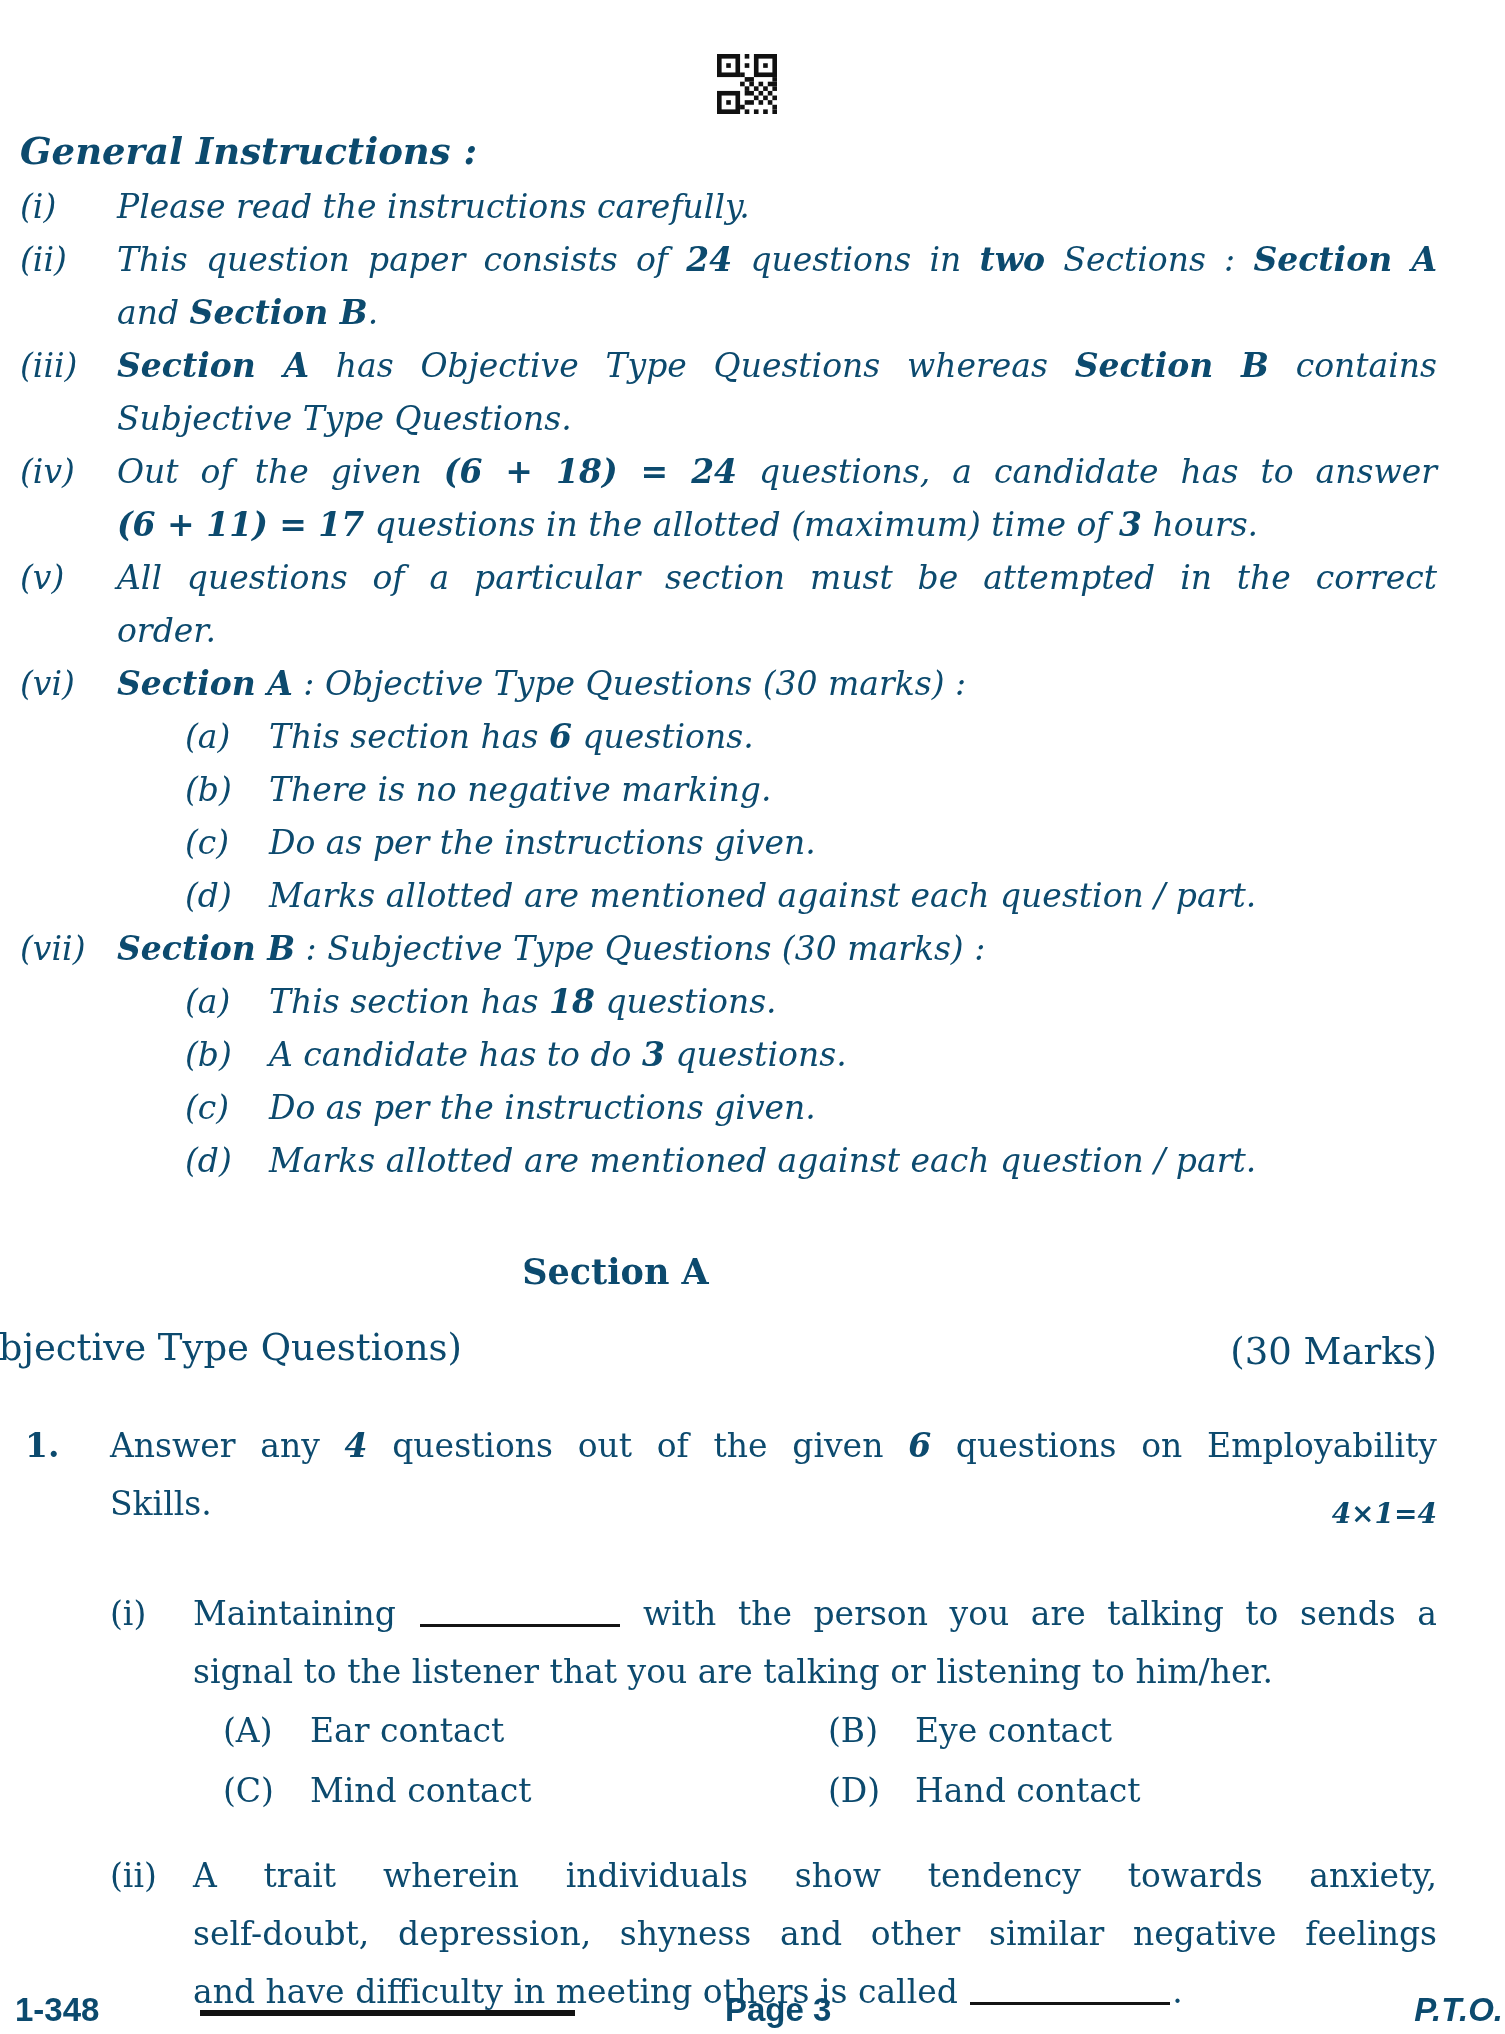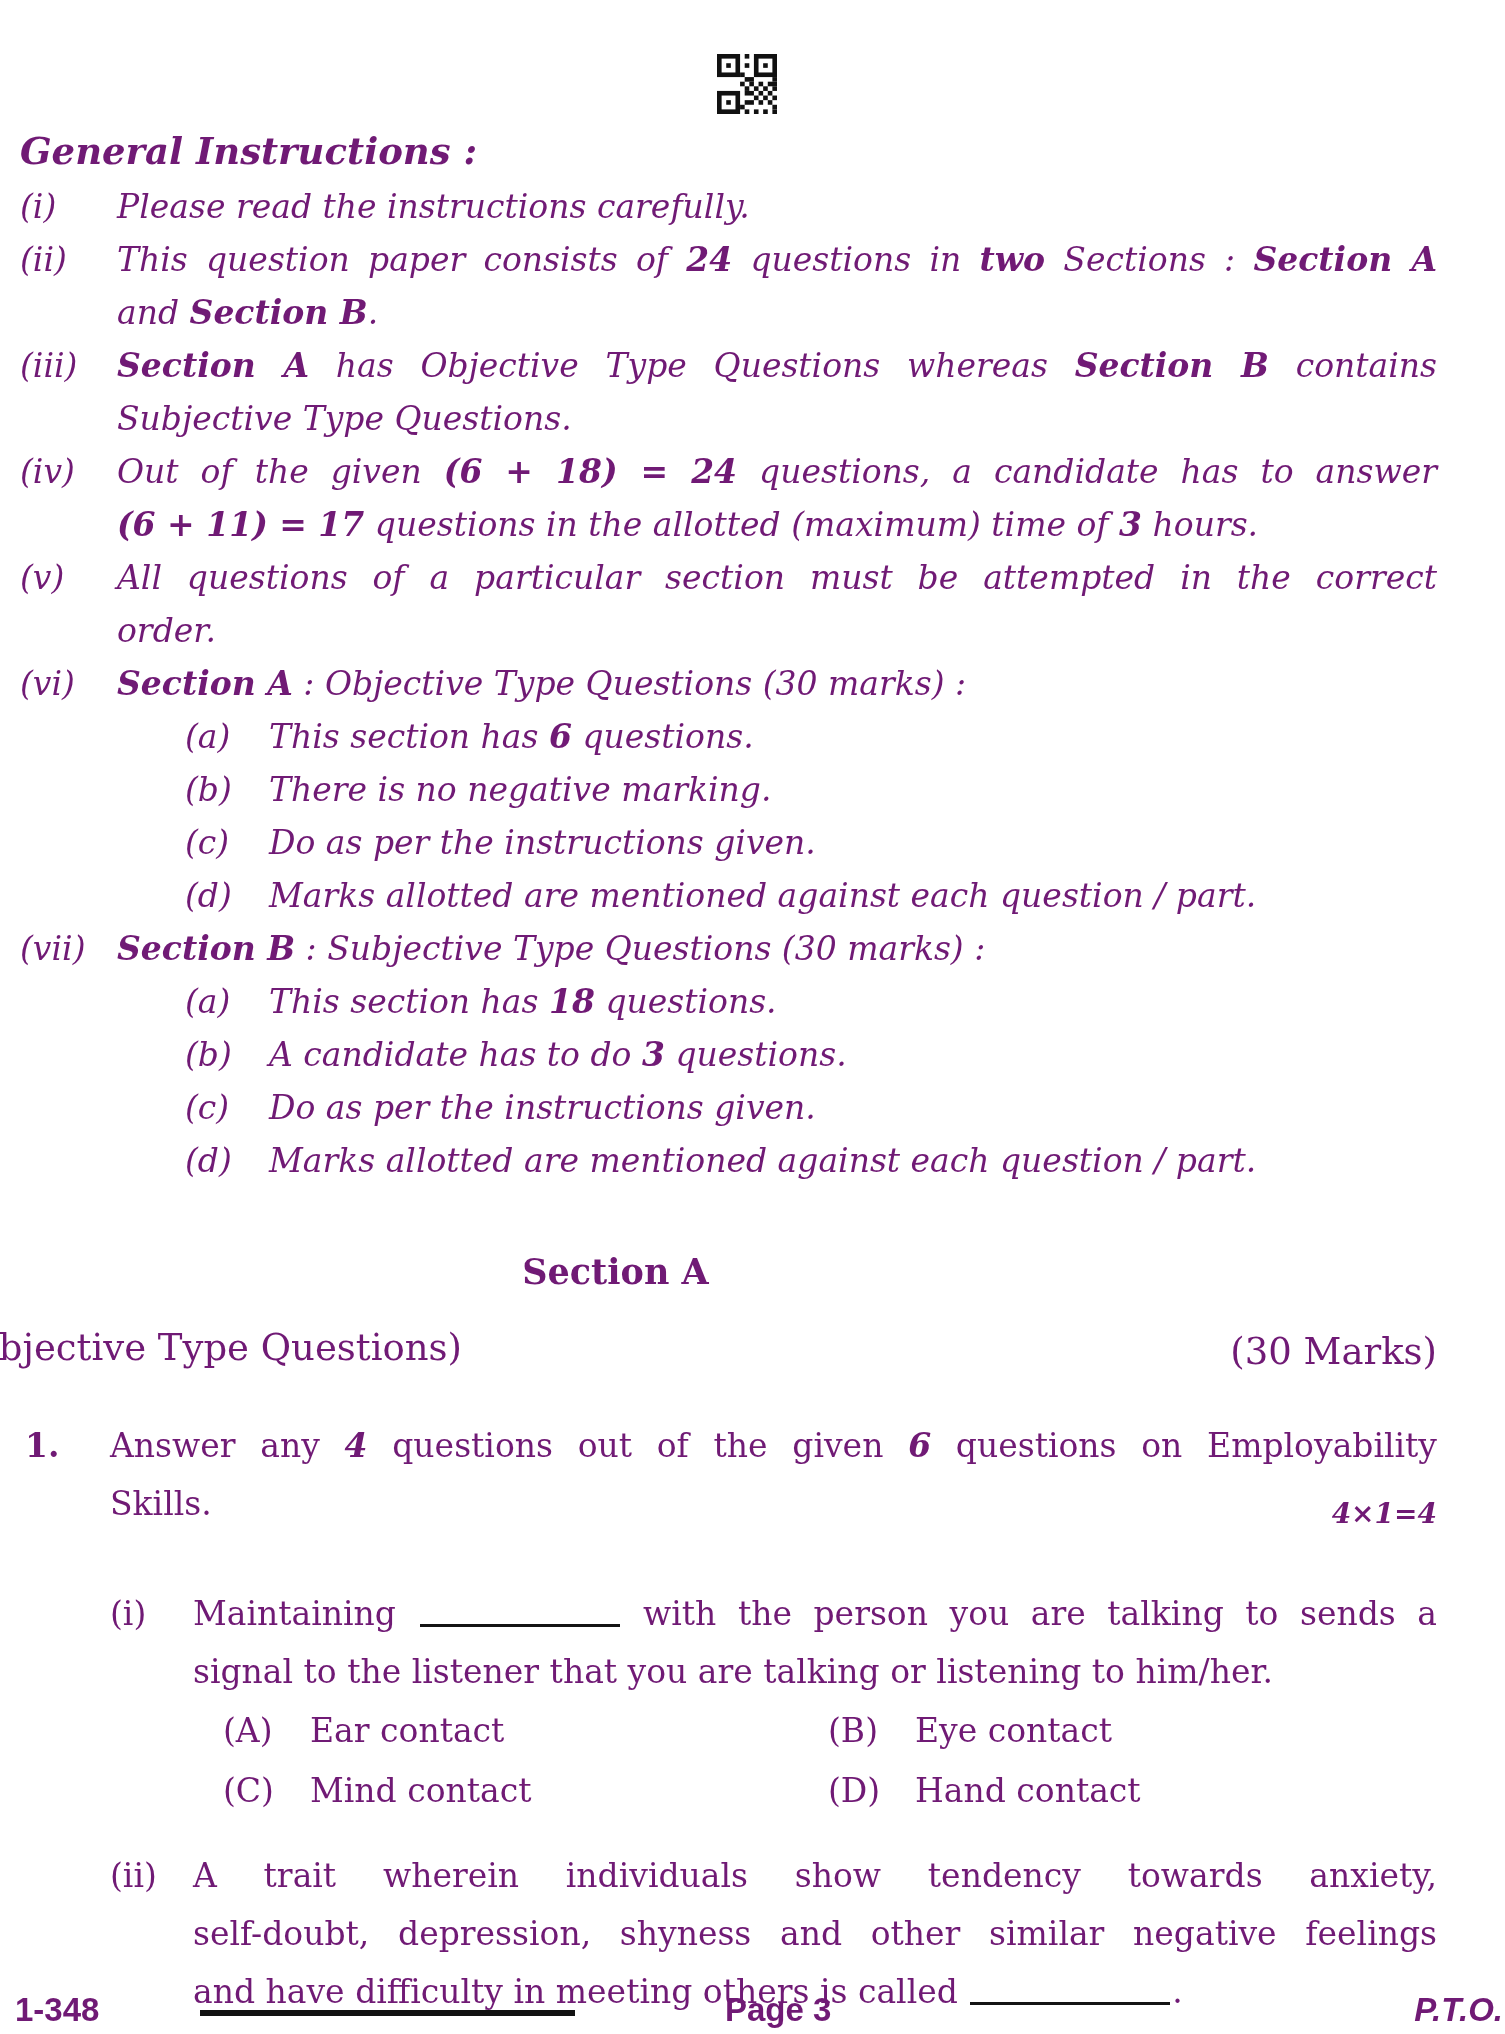--- a/index.html
+++ b/index.html
@@ -1,21 +1,21 @@
 <!DOCTYPE html>
 <html><head>
 <meta charset="utf-8">
 <style>
   html,body { margin:0; padding:0; background:#d9d9d9; }
   .page {
     position:relative;
     width:1505px; height:2034px;
     margin:0 auto;
     background:#ffffff;
-    color:#701a75;
+    color:#0c4a6e;
     font-family:"DejaVu Serif","Liberation Serif",serif;
     box-sizing:border-box;
     padding:0 68px 0 20px;
     overflow:hidden;
   }
   .bd { font-weight:bold; }
   .it { font-style:italic; }
 
   
   .qr { display:block; margin:54px 0 0 697px; }

